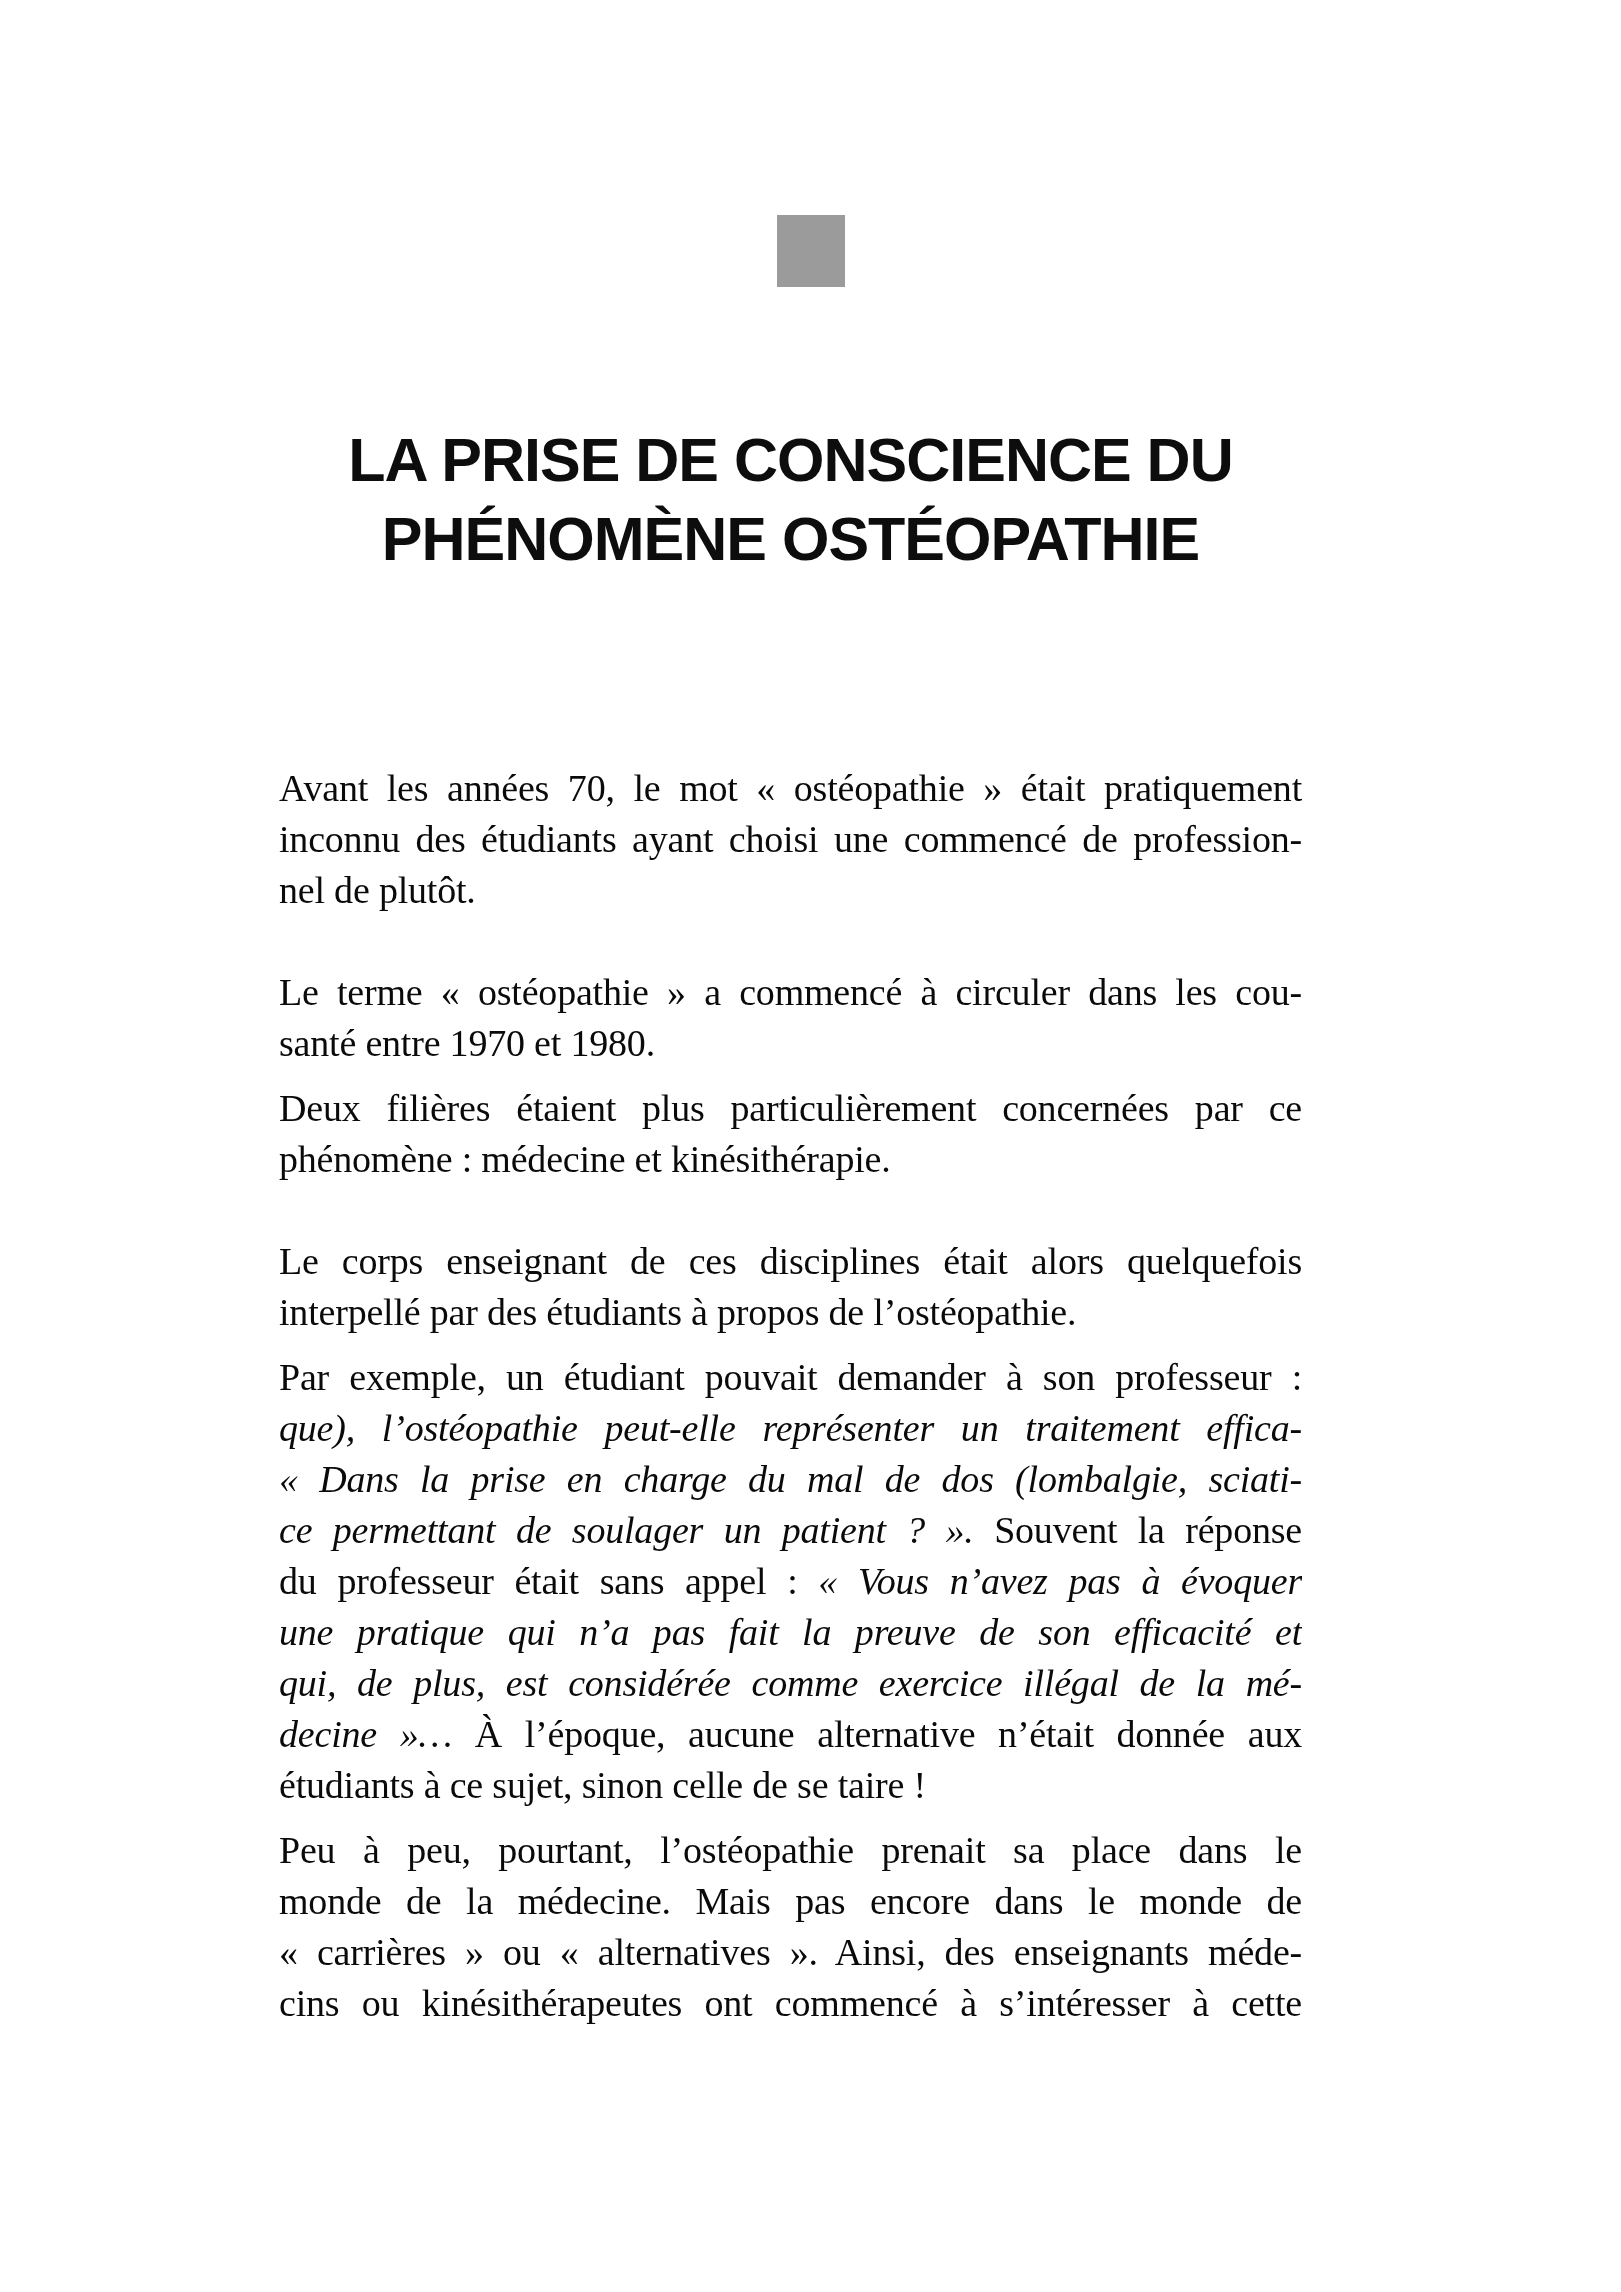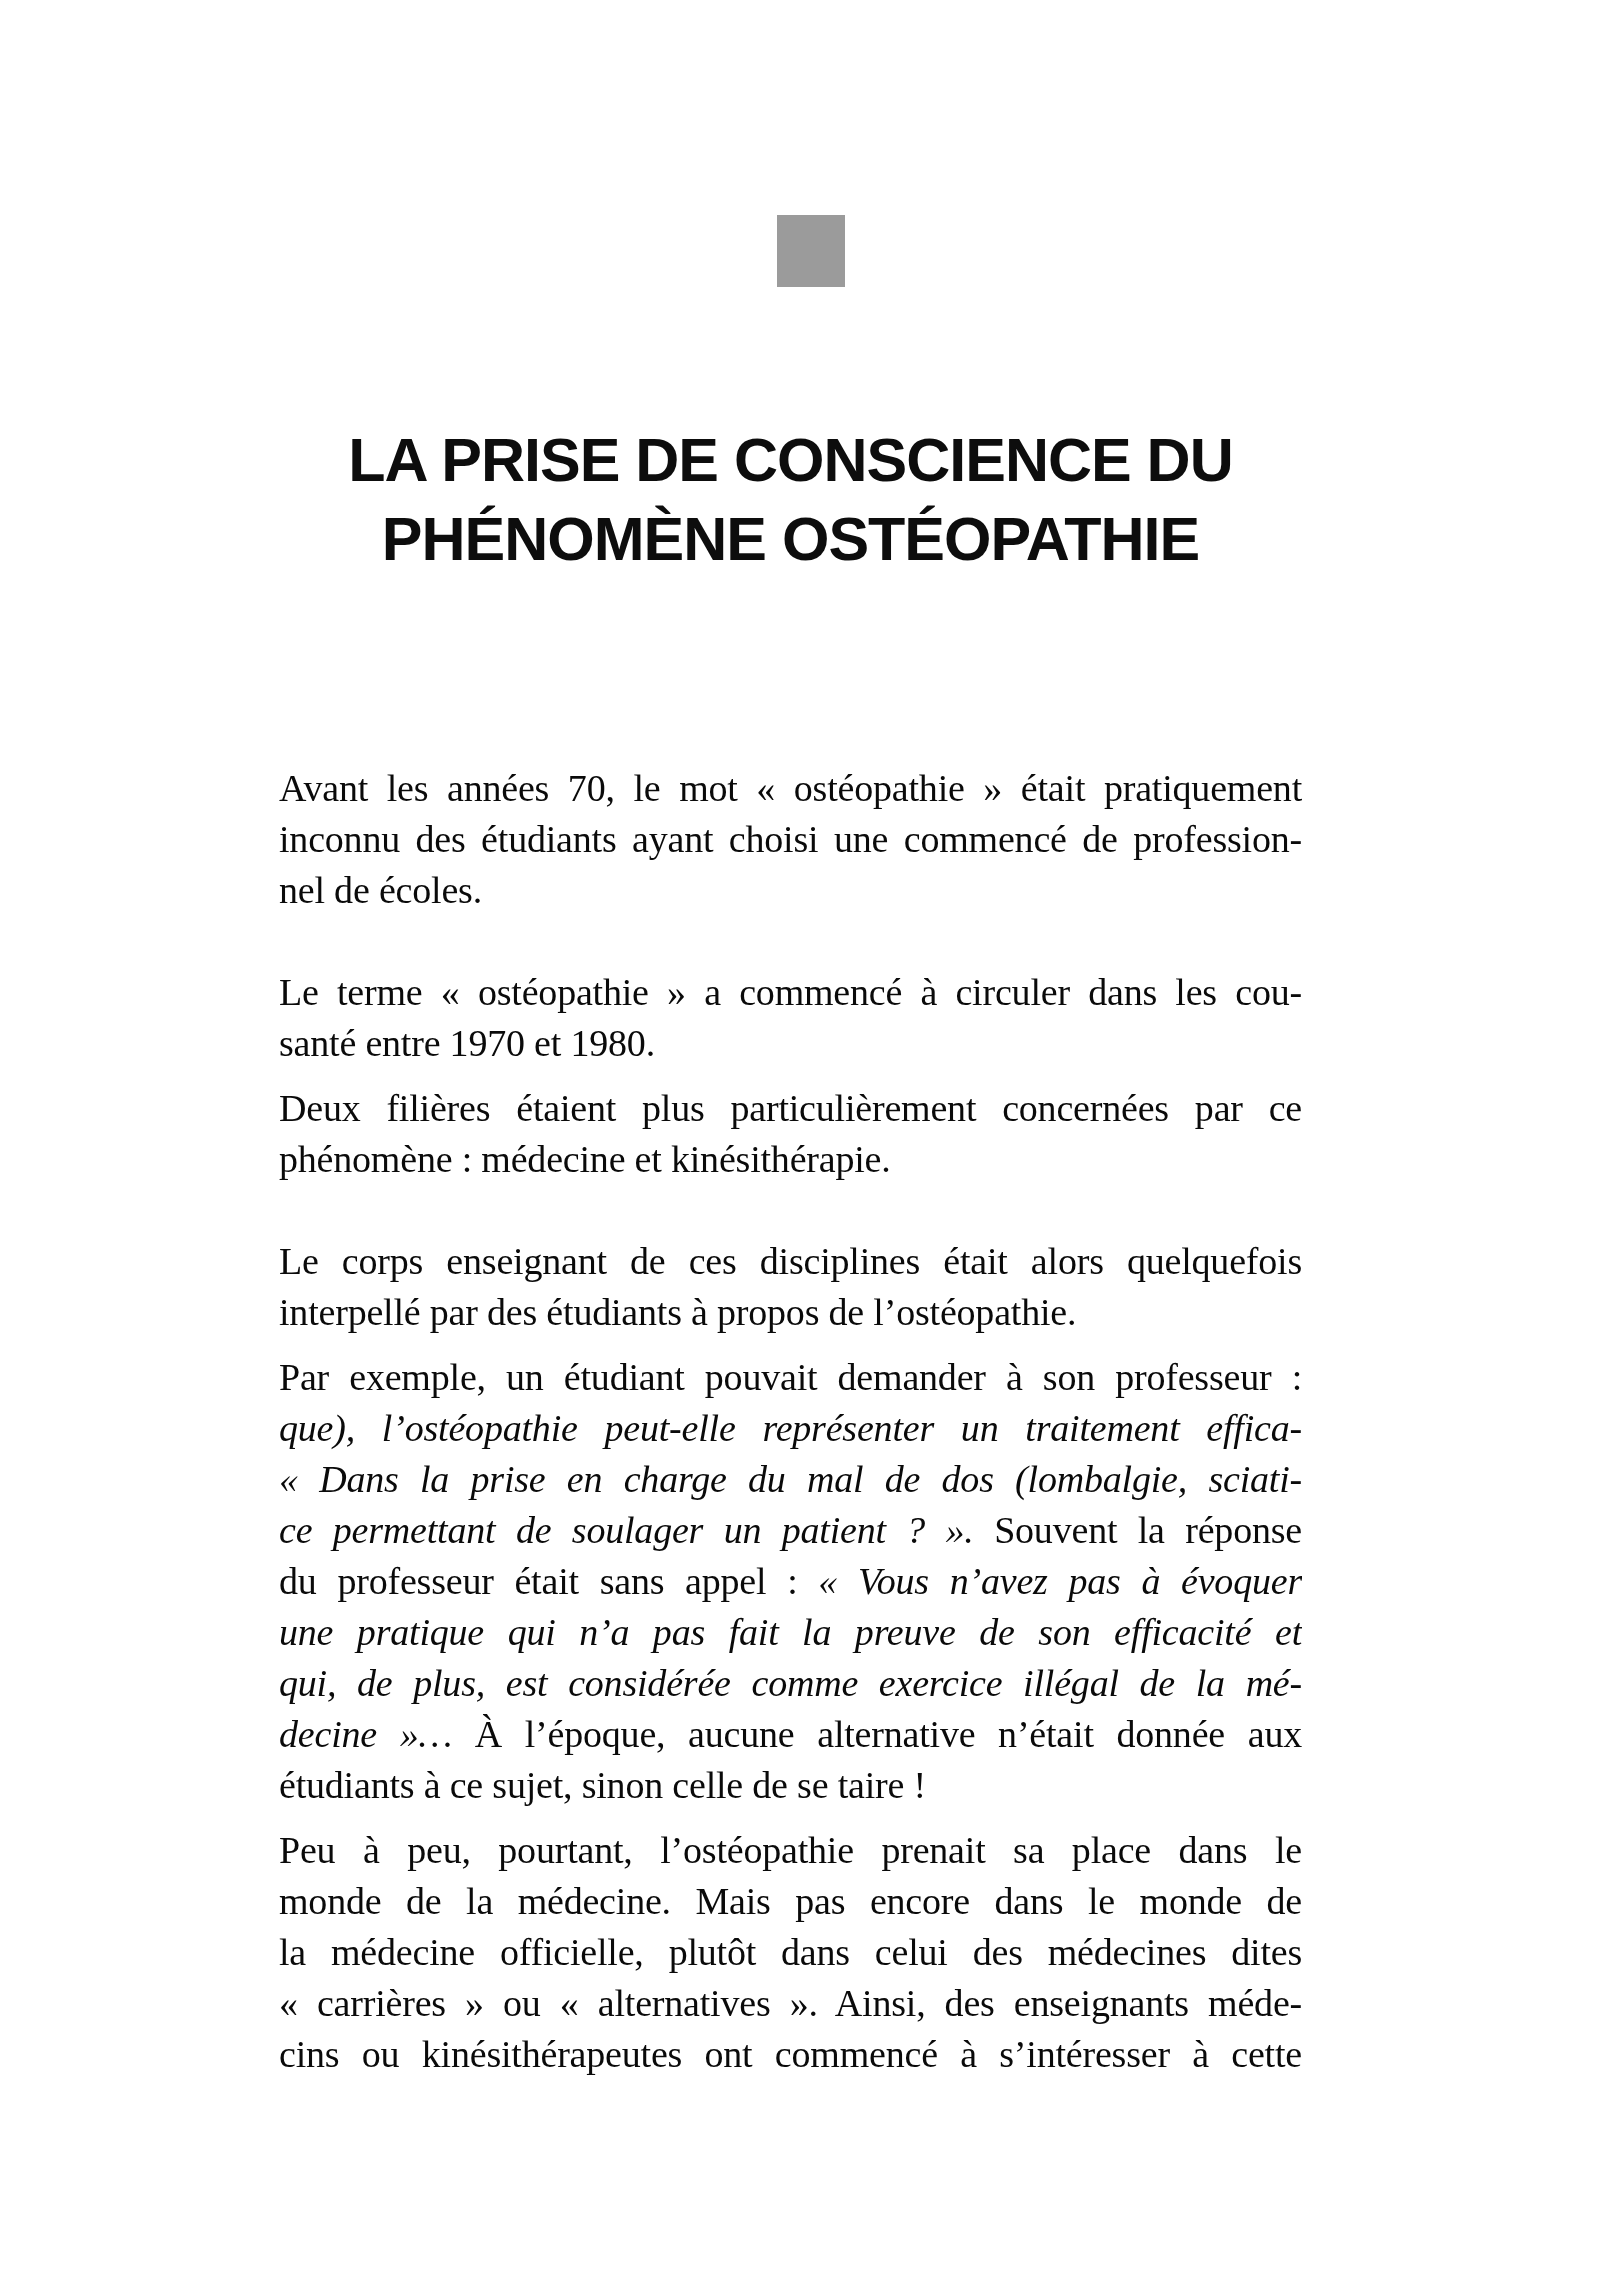--- a/index.html
+++ b/index.html
@@ -70,21 +70,21 @@
 
   <h1 class="chapter-title" style="margin:0;">
     <div>LA PRISE DE CONSCIENCE DU</div>
     <div>PHÉNOMÈNE OSTÉOPATHIE</div>
   </h1>
 
   <div class="text-block" id="text-block">
       <div class="para">
         <div class="line"><span class="seg">Avant les années 70, le mot « ostéopathie » était pratiquement</span></div>
         <div class="line"><span class="seg">inconnu des étudiants ayant choisi une commencé de profession-</span></div>
-        <div class="line last"><span class="seg">nel de écoles.</span></div>
+        <div class="line last"><span class="seg">nel de plutôt.</span></div>
       </div>
       <div class="para gap">
         <div class="line"><span class="seg">Le terme « ostéopathie » a commencé à circuler dans les cou-</span></div>
         <div class="line last"><span class="seg">santé entre 1970 et 1980.</span></div>
       </div>
       <div class="para">
         <div class="line"><span class="seg">Deux filières étaient plus particulièrement concernées par ce</span></div>
         <div class="line last"><span class="seg">phénomène : médecine et kinésithérapie.</span></div>
       </div>
       <div class="para gap">
@@ -98,20 +98,19 @@
         <div class="line"><span class="seg i">ce permettant de soulager un patient ? ». </span><span class="seg">Souvent la réponse</span></div>
         <div class="line"><span class="seg">du professeur était sans appel : </span><span class="seg i">« Vous n’avez pas à évoquer</span></div>
         <div class="line"><span class="seg i">une pratique qui n’a pas fait la preuve de son efficacité et</span></div>
         <div class="line"><span class="seg i">qui, de plus, est considérée comme exercice illégal de la mé-</span></div>
         <div class="line"><span class="seg i">decine »… </span><span class="seg">À l’époque, aucune alternative n’était donnée aux</span></div>
         <div class="line last"><span class="seg">étudiants à ce sujet, sinon celle de se taire !</span></div>
       </div>
       <div class="para">
         <div class="line"><span class="seg">Peu à peu, pourtant, l’ostéopathie prenait sa place dans le</span></div>
         <div class="line"><span class="seg">monde de la médecine. Mais pas encore dans le monde de</span></div>
-        <div class="line"><span class="seg">la médecine officielle, plutôt dans celui des médecines dites</span></div>
         <div class="line"><span class="seg">« carrières » ou « alternatives ». Ainsi, des enseignants méde-</span></div>
         <div class="line"><span class="seg">cins ou kinésithérapeutes ont commencé à s’intéresser à cette</span></div>
       </div>
     </div>
 
 </div>
 
 
 </body></html>

